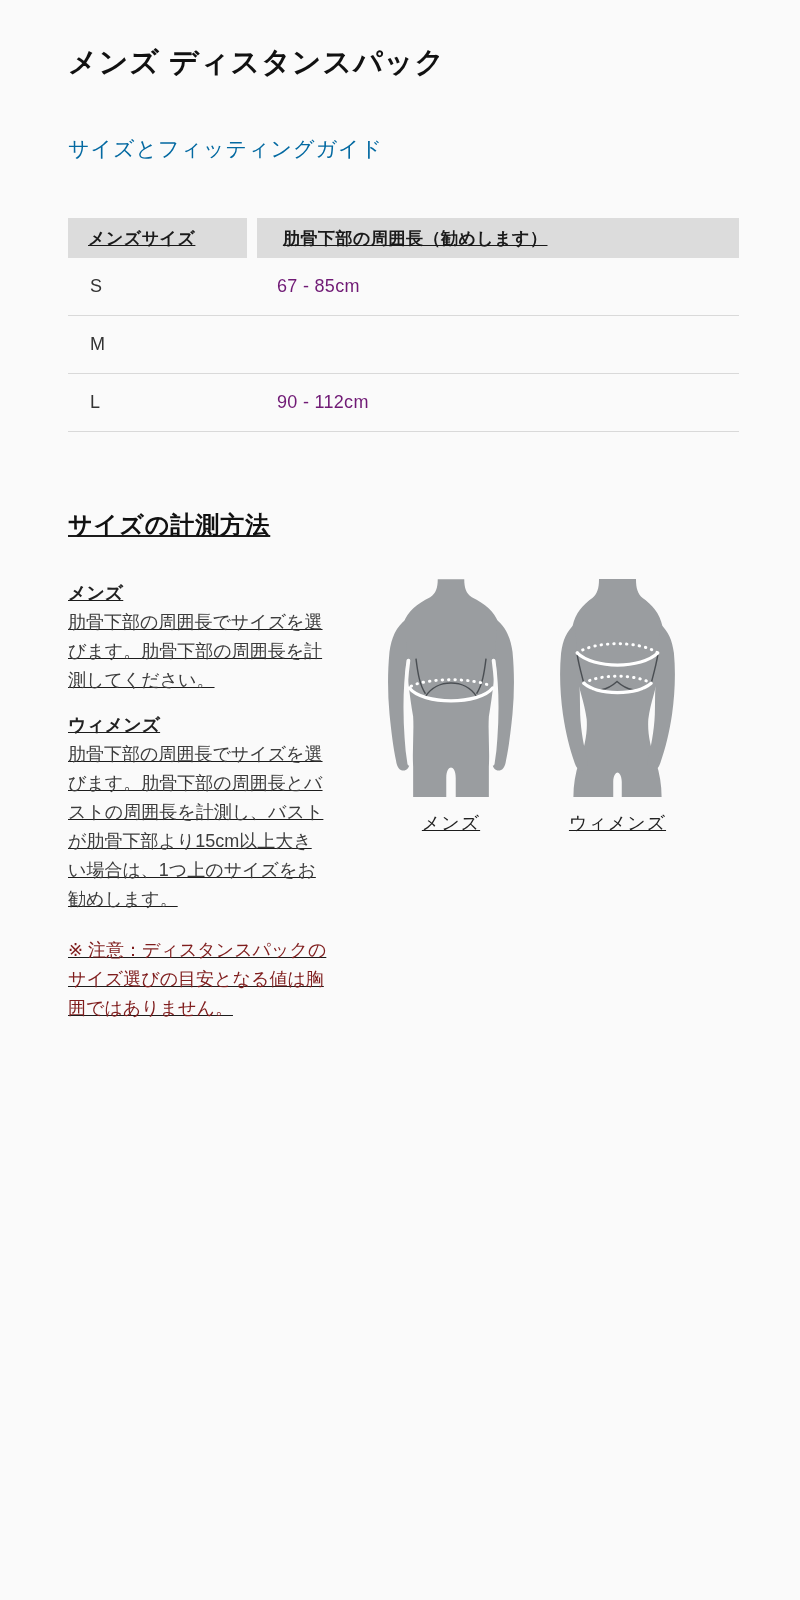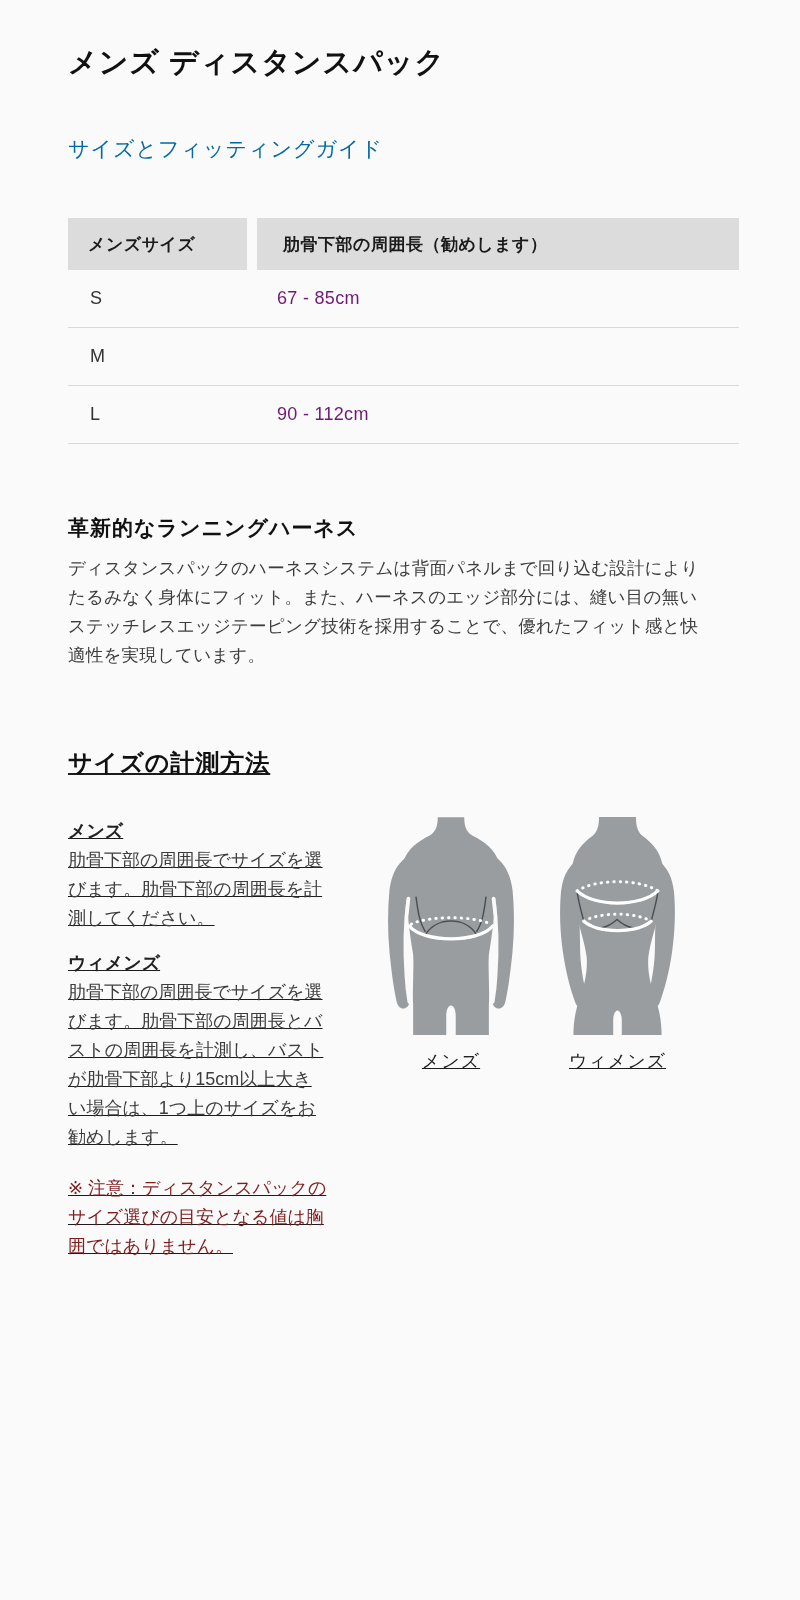--- a/index.html
+++ b/index.html
@@ -27,26 +27,27 @@
     color: #0369a1;
   }
 
   
   .size-table { margin-top: 55px; }
   .thead { display: flex; gap: 10px; }
   .th {
     background: var(--color-table-header-bg, #dcdcdc);
     font-weight: 700;
     font-size: 17px;
-    height: 52px;
+    height: 40px;
     display: flex;
     align-items: center;
     box-sizing: border-box;
     color: #1a1a1a;
     letter-spacing: 0.5px;
+    text-decoration: underline;
   }
   .th1 { width: 179px; padding-left: 20px; }
   .th2 { flex: 1; padding-left: 26px; }
   .trow {
     display: flex;
     height: 57px;
     align-items: center;
     border-bottom: 1px solid var(--color-divider, #d9d9d9);
     font-size: 18px;
   }
@@ -129,27 +130,20 @@
     </div>
     <div class="trow">
       <div class="td1">M</div>
     </div>
     <div class="trow">
       <div class="td1">L</div>
       <div class="td2">90 - 112cm</div>
     </div>
   </div>
 
-  <div class="harness">
-    <div class="section-heading">革新的なランニングハーネス</div>
-    <div class="harness-body">ディスタンスパックのハーネスシステムは背面パネルまで回り込む設計により
-たるみなく身体にフィット。また、ハーネスのエッジ部分には、縫い目の無い
-ステッチレスエッジテーピング技術を採用することで、優れたフィット感と快
-適性を実現しています。</div>
-  </div>
 
   <div class="measure">
     <div class="measure-heading">サイズの計測方法</div>
 
     <div class="columns">
 
       <div class="left-col">
         <div class="mens-group">
           <div class="group-label">メンズ</div>
           <div class="group-body">肋骨下部の周囲長でサイズを選

